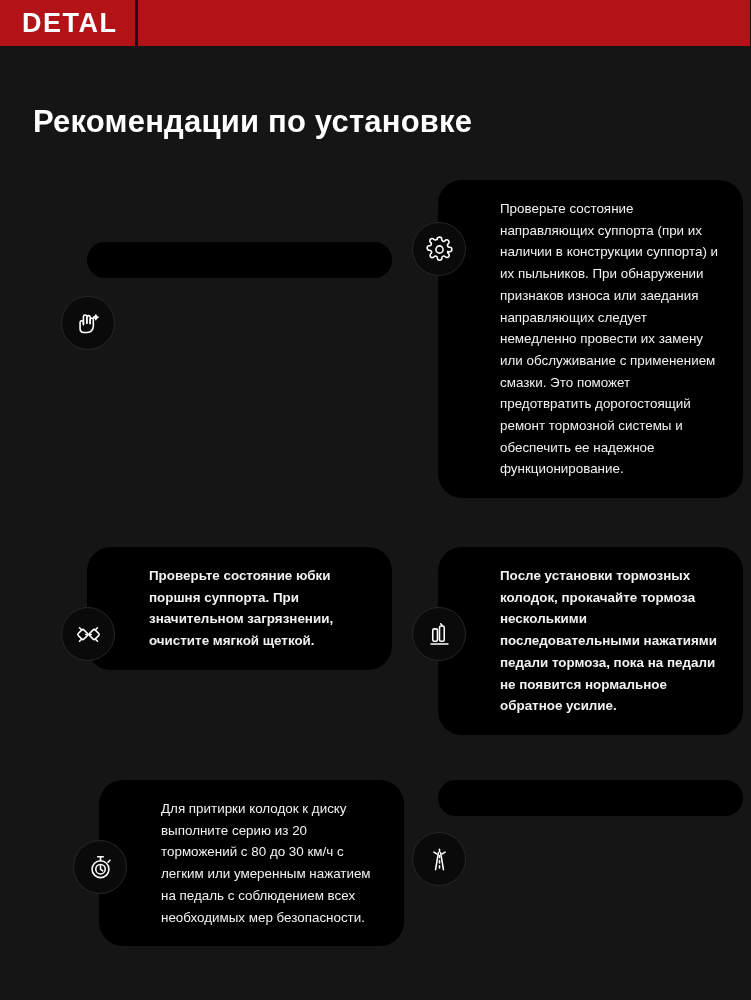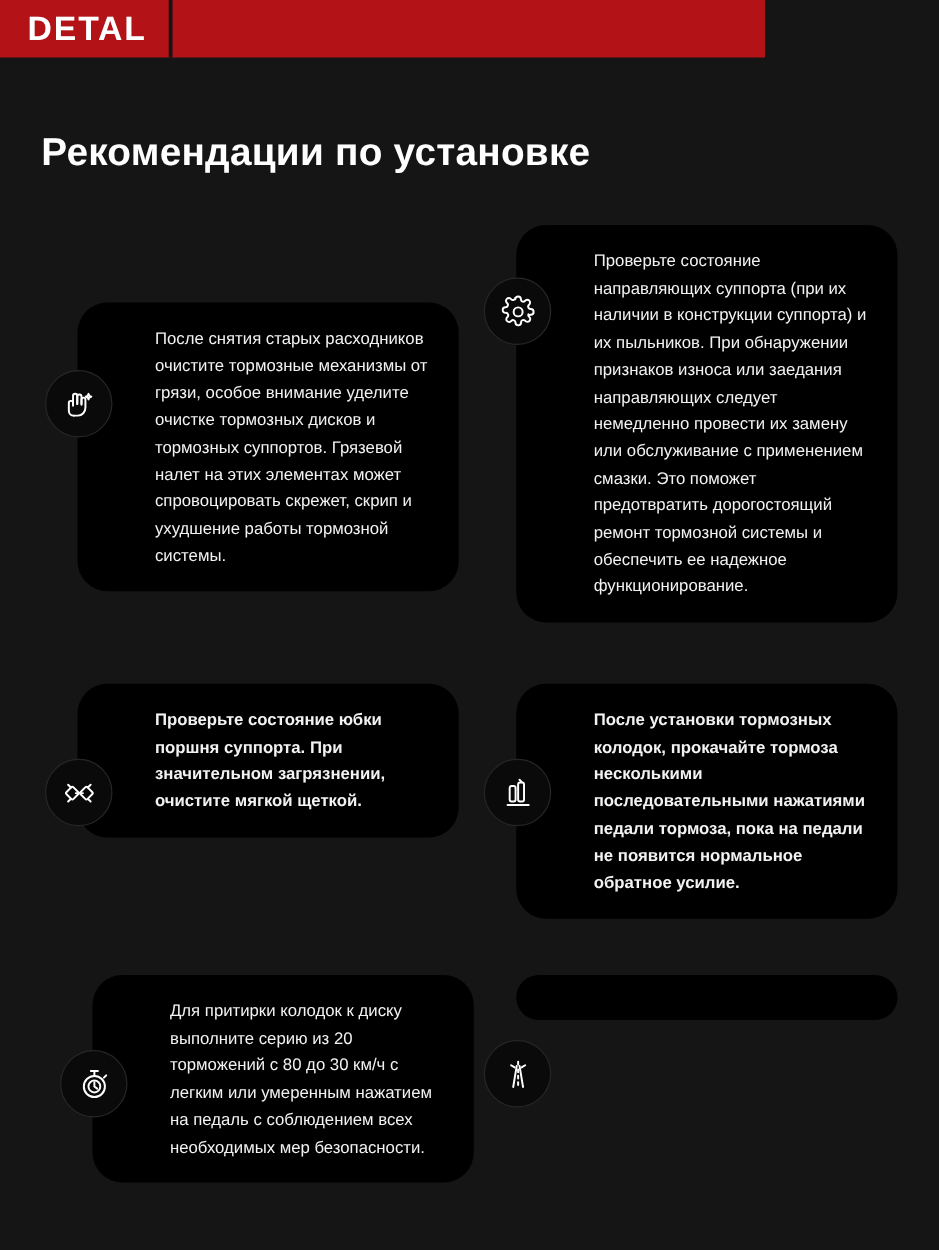--- a/index.html
+++ b/index.html
@@ -19,21 +19,21 @@
     width: 751px;
     height: 1000px;
     background: #151515;
     box-sizing: border-box;
   }
   
   .header-bar {
     position: absolute;
     top: 0;
     left: 0;
-    width: 612px;
+    width: 750px;
     height: 46px;
     background: #b31217;
     display: flex;
     align-items: center;
   }
   .header-logo {
     color: #ffffff;
     font-size: 27px;
     font-weight: bold;
     letter-spacing: 1.5px;
@@ -65,20 +65,21 @@
     top: 180px;
     left: 0;
     width: 751px;
   }
   .card {
     position: absolute;
     background: #000000;
     border-radius: 24px;
     box-sizing: border-box;
     padding: 18px 20px 18px 62px;
+    margin-left: 25px;
   }
   .card-text {
     font-size: 13.4px;
     line-height: 1.62;
     color: #f2f2f2;
     white-space: pre-line;
   }
   .icon-badge {
     position: absolute;
     left: -26px;
@@ -132,21 +133,20 @@
     <div class="card" id="card-1">
       <div class="icon-badge">
         <svg viewBox="0 0 24 24">
           <path d="M8 20c-2 0-3.5-1.5-3.5-3.5V11c0-.8.7-1.5 1.5-1.5S7.5 10.2 7.5 11v2"></path>
           <path d="M7.5 12.5V5.8c0-.8.7-1.4 1.5-1.4s1.5.6 1.5 1.4v6"></path>
           <path d="M10.5 11.8V6.4c0-.8.7-1.4 1.5-1.4s1.5.6 1.5 1.4v5.4"></path>
           <path d="M13.5 12.2V8.6c0-.8.6-1.4 1.4-1.4s1.4.6 1.4 1.4v5.6c0 3.3-2.3 5.8-5.3 5.8H8"></path>
           <path d="M18.5 4.5l.6 1.4 1.4.6-1.4.6-.6 1.4-.6-1.4-1.4-.6 1.4-.6z"></path>
         </svg>
       </div>
-      <div class="card-text">После снятия старых расходников очистите тормозные механизмы от грязи, особое внимание уделите очистке тормозных дисков и тормозных суппортов. Грязевой налет на этих элементах может спровоцировать скрежет, скрип и ухудшение работы тормозной системы.</div>
     </div>
 
     <div class="card" id="card-2">
       <div class="icon-badge">
         <svg viewBox="0 0 24 24">
           <circle cx="12" cy="12" r="3.2"></circle>
           <path d="M19.4 13.6a1.6 1.6 0 0 0 .3 1.8l.1.1a2 2 0 1 1-2.8 2.8l-.1-.1a1.6 1.6 0 0 0-1.8-.3 1.6 1.6 0 0 0-1 1.5v.2a2 2 0 0 1-4 0v-.1a1.6 1.6 0 0 0-1-1.5 1.6 1.6 0 0 0-1.8.3l-.1.1a2 2 0 1 1-2.8-2.8l.1-.1a1.6 1.6 0 0 0 .3-1.8 1.6 1.6 0 0 0-1.5-1H3a2 2 0 0 1 0-4h.1a1.6 1.6 0 0 0 1.5-1 1.6 1.6 0 0 0-.3-1.8l-.1-.1a2 2 0 1 1 2.8-2.8l.1.1a1.6 1.6 0 0 0 1.8.3h.1a1.6 1.6 0 0 0 1-1.5V3a2 2 0 0 1 4 0v.1a1.6 1.6 0 0 0 1 1.5 1.6 1.6 0 0 0 1.8-.3l.1-.1a2 2 0 1 1 2.8 2.8l-.1.1a1.6 1.6 0 0 0-.3 1.8v.1a1.6 1.6 0 0 0 1.5 1H21a2 2 0 0 1 0 4h-.1a1.6 1.6 0 0 0-1.5 1z"></path>
         </svg>
       </div>
       <div class="card-text">Проверьте состояние направляющих суппорта (при их наличии в конструкции суппорта) и их пыльников. При обнаружении признаков износа или заедания направляющих следует немедленно провести их замену или обслуживание с применением смазки. Это поможет предотвратить дорогостоящий ремонт тормозной системы и обеспечить ее надежное функционирование.</div>

